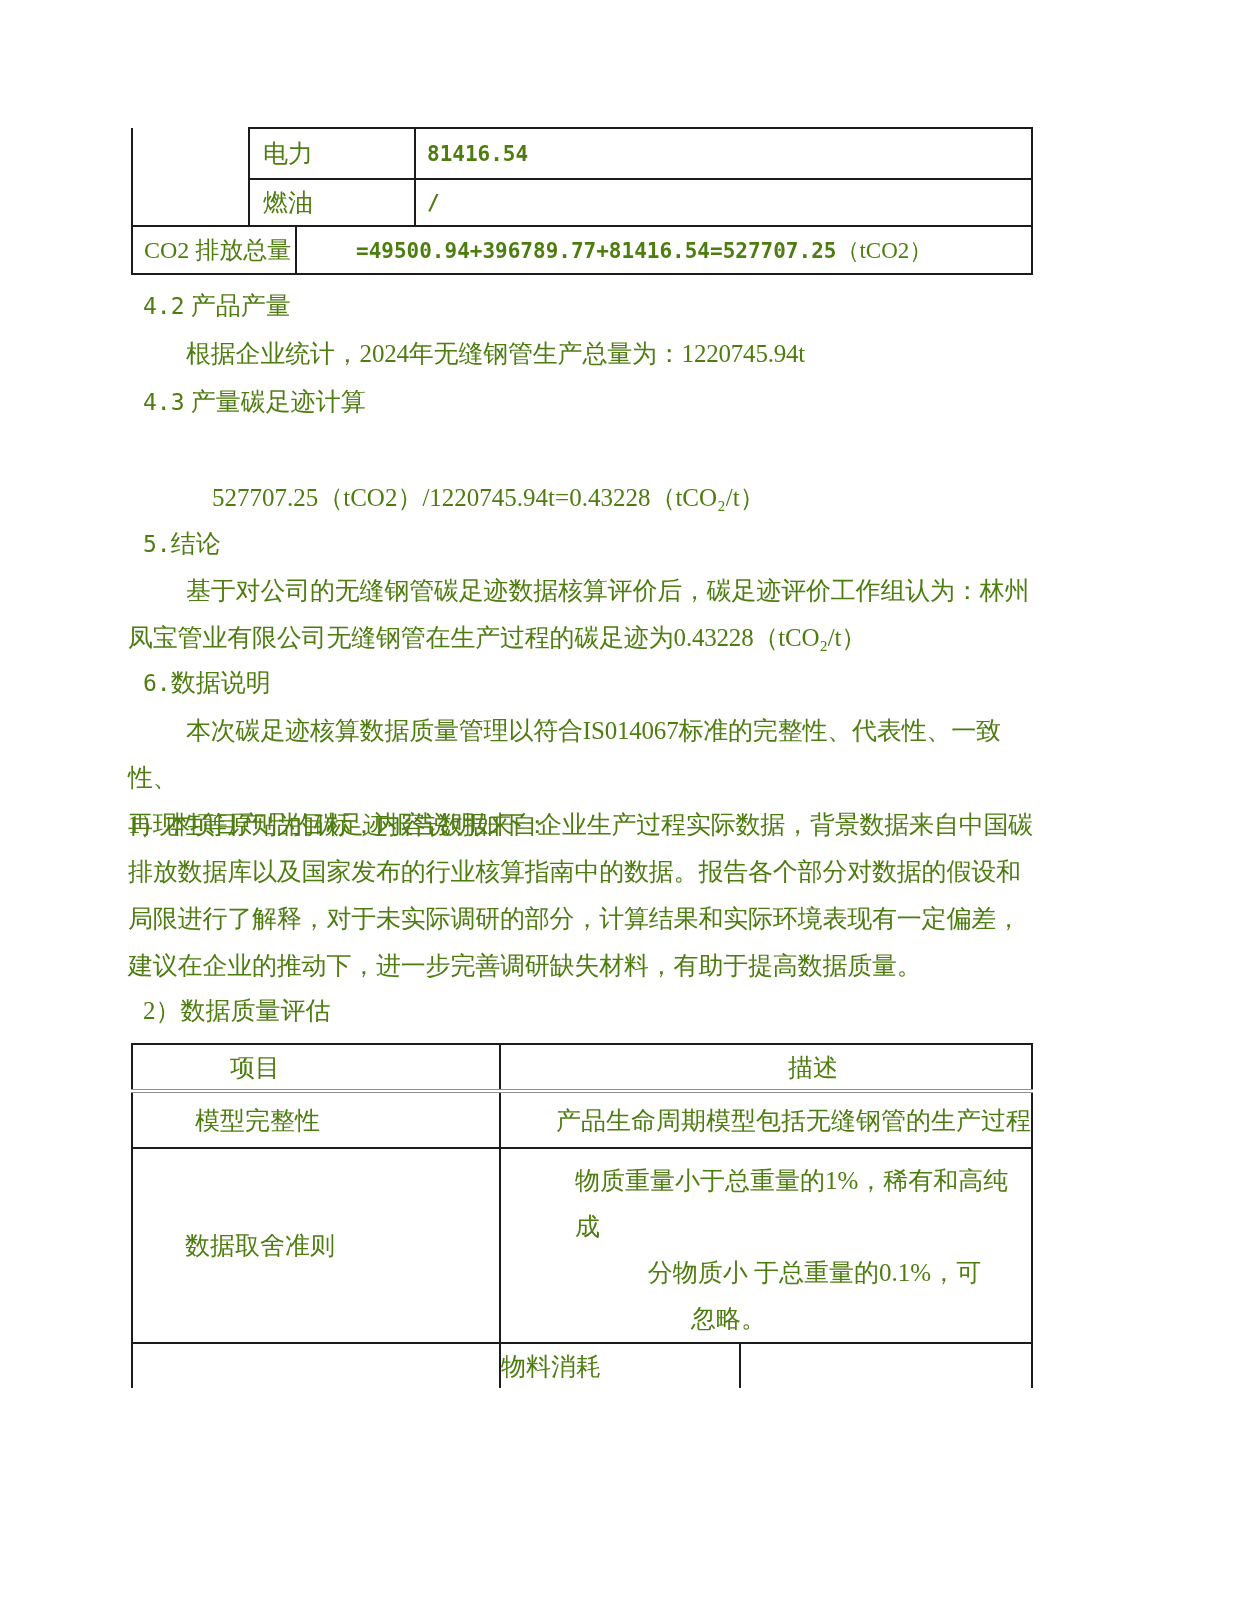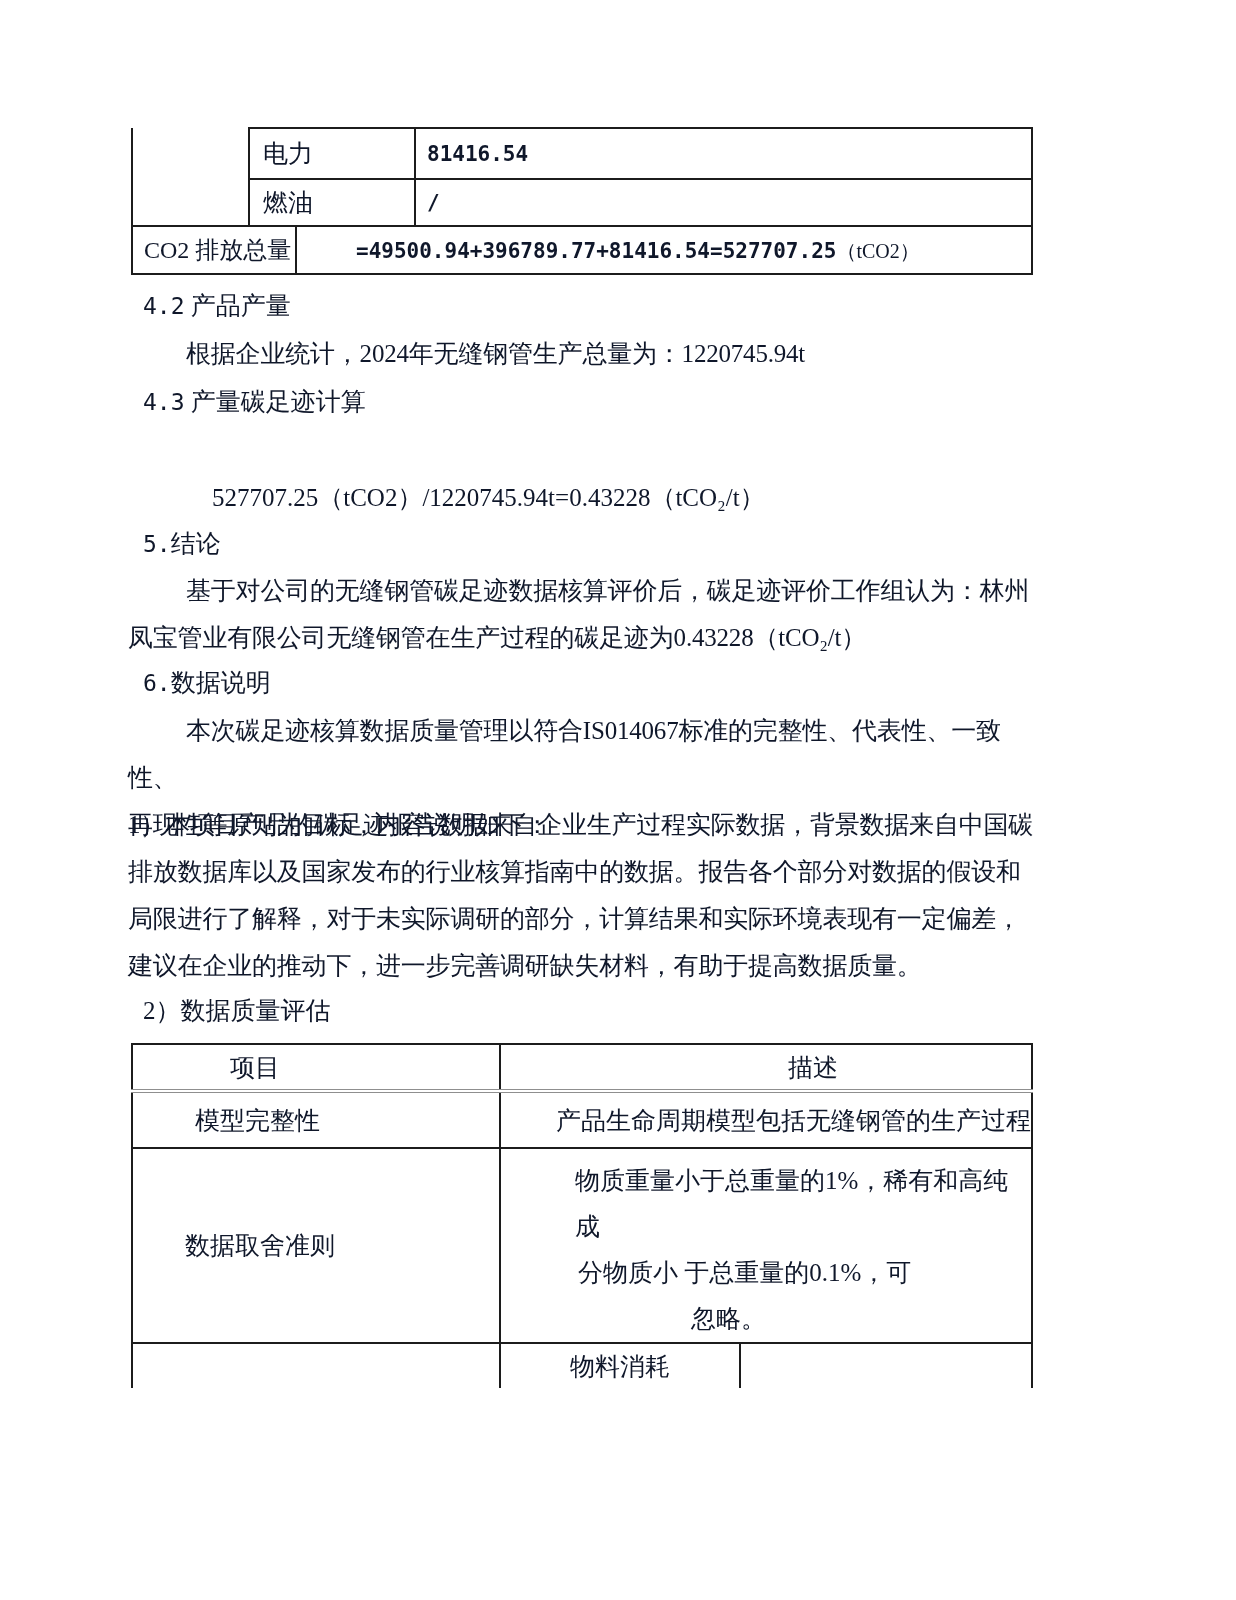--- a/index.html
+++ b/index.html
@@ -1,54 +1,54 @@
 <!DOCTYPE html>
 <html><head>
 <meta charset="utf-8">
 <style>
   html,body{margin:0;padding:0;background:#ffffff;}
   .page{
     position:relative;
     width:1236px;height:1388px;
     background:#ffffff;
-    color:#0f172a;
+    color:#4d7c0f;
     font-family:"Liberation Serif","DejaVu Serif",serif;
     overflow:hidden;
   }
   
   .line{position:absolute;font-size:25px;line-height:47px;white-space:pre-line;}
   .para{position:absolute;left:128px;width:918px;font-size:25px;line-height:47px;white-space:pre-line;letter-spacing:-0.2px;}
   .indent{text-indent:58px;}
   .heading{position:absolute;left:143px;font-size:25px;line-height:47px;}
   .hnum{font-family:"DejaVu Sans Mono","Liberation Mono",monospace;font-size:23px;}
   
   table{border-collapse:collapse;table-layout:fixed;position:absolute;}
   td{border:2px solid #1c1c1c;padding:0;vertical-align:middle;font-size:25px;overflow:hidden;}
   .no-top{border-top:none;}
   .dbl{border-bottom:4px double #8f8f8f !important;}
   .mono{font-family:"DejaVu Sans Mono","Liberation Mono",monospace;font-weight:600;font-size:21px;margin-left:48px;}
-  .unit{font-size:20px;font-weight:400;}
+  .unit{font-size:23px;font-weight:400;}
   
   .e-lbl{padding-left:13px;}
   .e-val{padding-left:11px;}
   .co2-lbl{padding-left:11px;font-size:24px;}
   .co2-val{padding-left:11px;}
   
   .q-h1{padding-left:97px;}
   .q-h2{padding-left:287px;}
   .q-lbl-model{padding-left:62px;}
   .q-lbl-cutoff{padding-left:52px;}
   .q-lbl-acc{padding-left:64px;}
   .q-desc-model{padding-left:11px;text-align:right;}
   .cutoff-cell{vertical-align:top;padding-top:9px;border-radius:25px;}
   .cutoff-cell div{line-height:46px;}
   .cl1{padding-left:74px;}
-  .cl2{padding-left:77px;}
+  .cl2{padding-left:97px;text-align:center;}
   .cl3{padding-left:190px;}
-  .q-item{text-align:center;padding-right:0;}
+  .q-item{text-align:left;padding-right:0;}
   .q-slash{text-align:center;padding-right:50px;}
   
   .pageno{
     position:absolute;left:131px;top:1497px;width:900px;
     text-align:center;font-family:"Liberation Sans","DejaVu Sans",sans-serif;
     font-size:20px;
   }
 </style>
 </head>
 <body>

